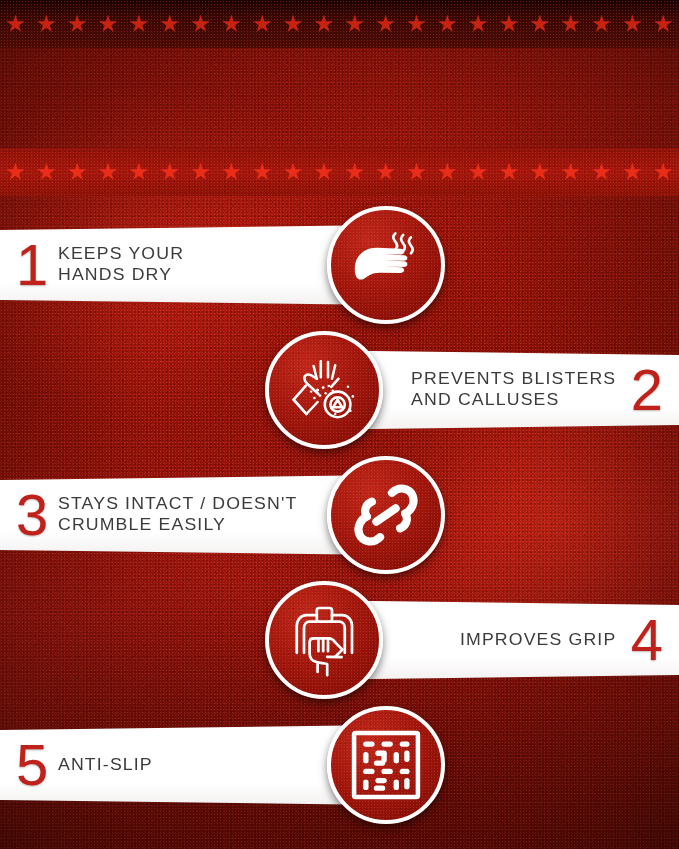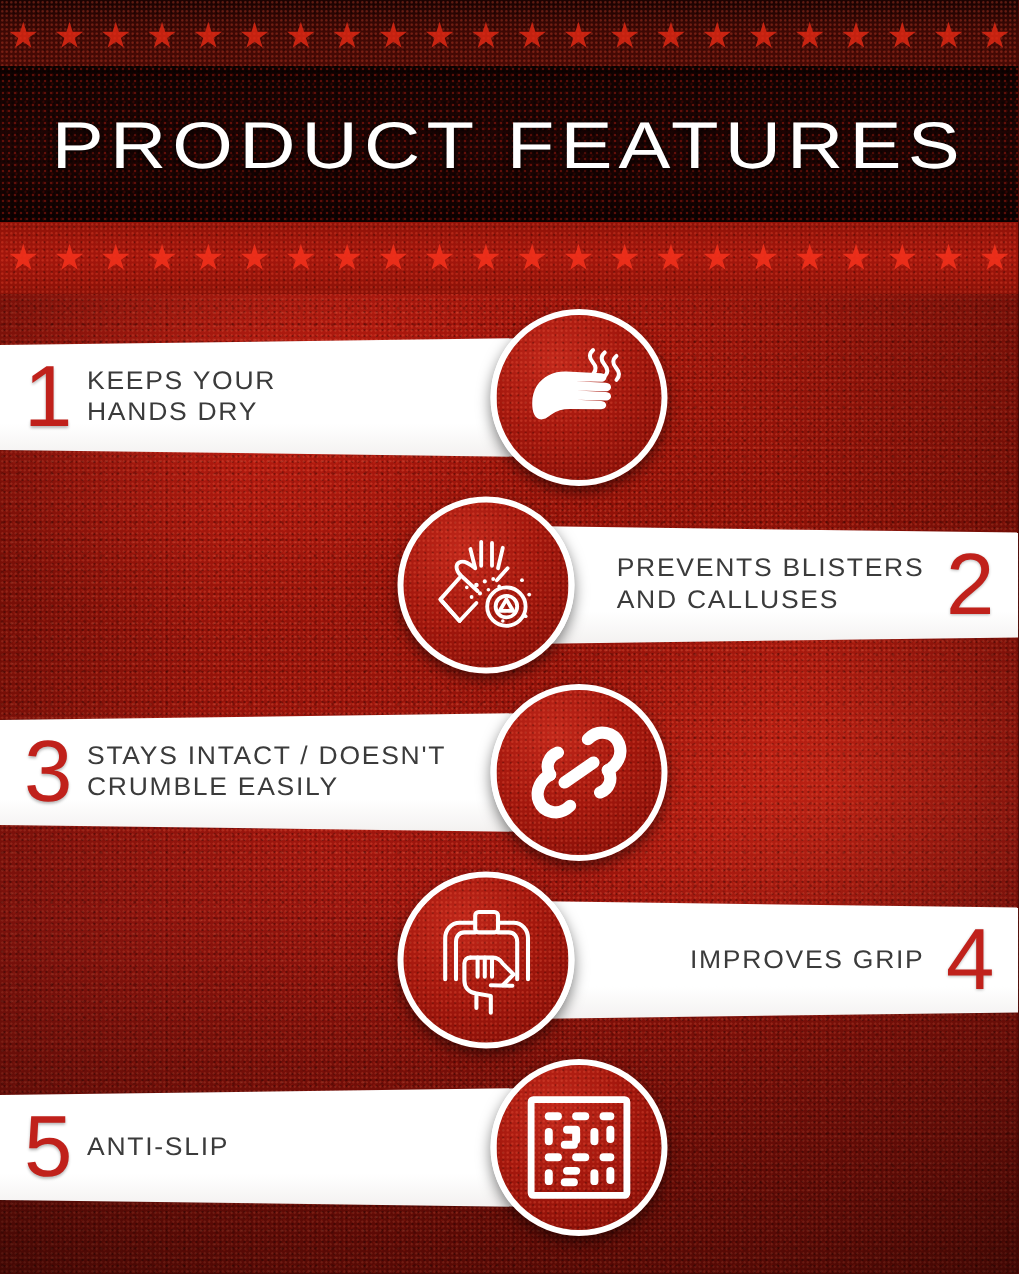--- a/index.html
+++ b/index.html
@@ -258,24 +258,20 @@
           <div class="star"></div>
           <div class="star"></div>
           <div class="star"></div>
           <div class="star"></div>
           <div class="star"></div>
           <div class="star"></div>
           <div class="star"></div>
         </div>
     </div>
 
-    <div class="title-band">
-      <div class="grain"></div>
-      <div class="title-text">PRODUCT FEATURES</div>
-    </div>
 
     <div class="star-band bottom">
       <div class="grain"></div>
       <div class="star-row" id="stars-bottom">
           <div class="star"></div>
           <div class="star"></div>
           <div class="star"></div>
           <div class="star"></div>
           <div class="star"></div>
           <div class="star"></div>

